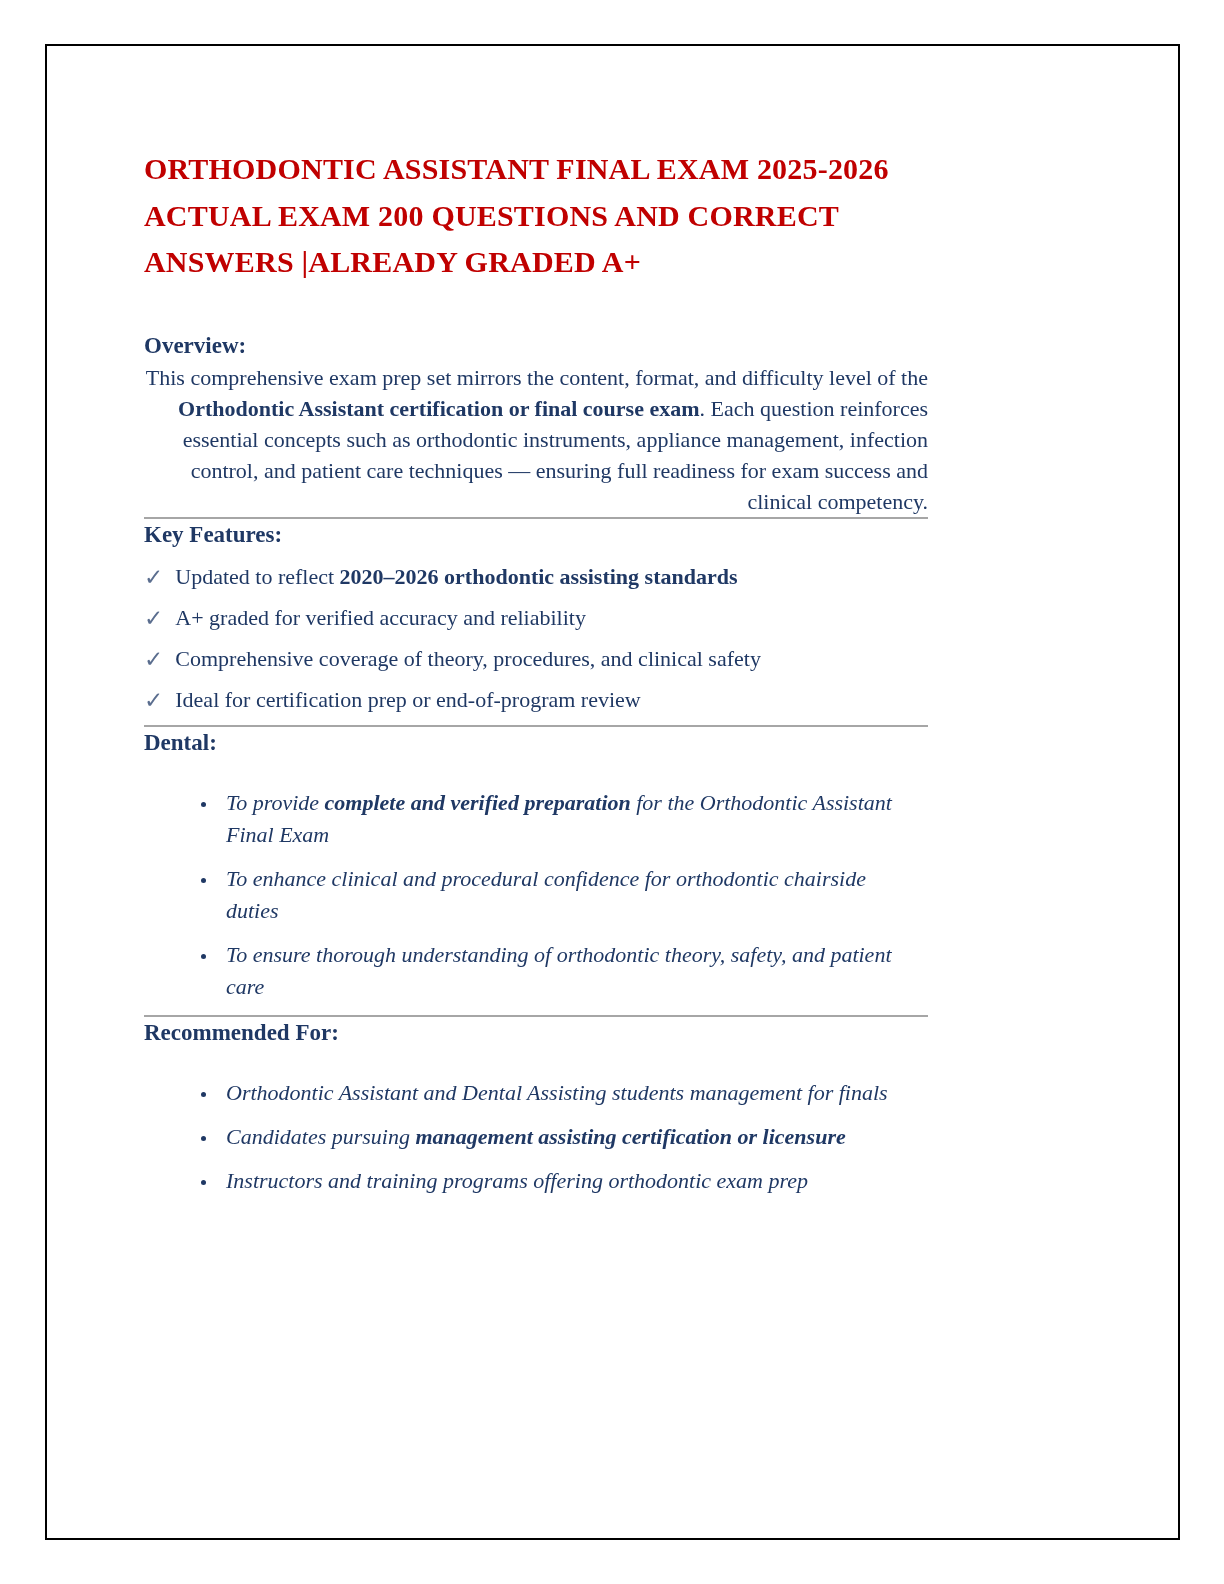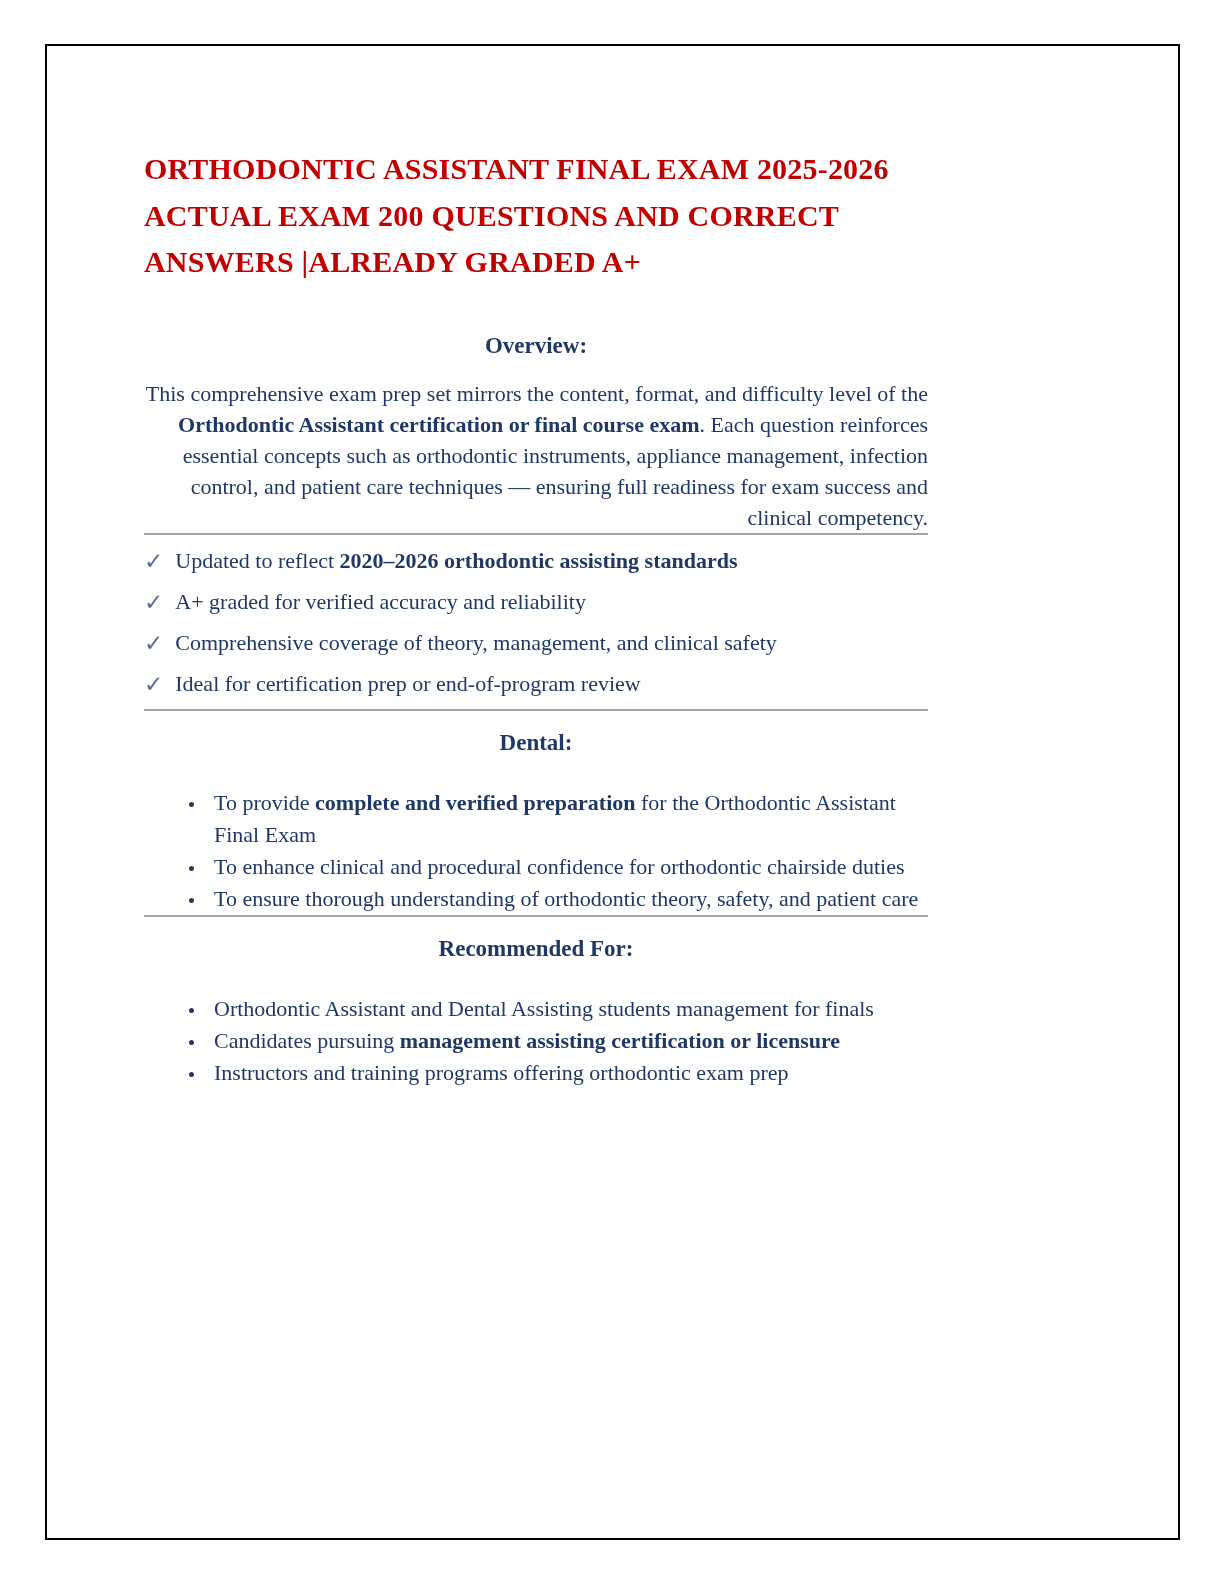--- a/index.html
+++ b/index.html
@@ -34,23 +34,22 @@
     color: #C00000;
     font-size: 30px;
     line-height: 1.55;
     font-weight: bold;
     margin: 0 0 44px 0;
     letter-spacing: 0.2px;
   }
   .section-heading {
     font-size: 23px;
     font-weight: bold;
-    margin: 16px;
+    margin: 0;
     line-height: 1.4;
-    text-align: center;
   }
   .body-par {
     font-size: 22px;
     line-height: 1.41;
     margin: 0;
   }
   .body-par b, .kf-text b, li b {
     font-weight: bold;
   }
   hr.divider {
@@ -79,21 +78,22 @@
     top: 1px;
   }
   ul.bullet-list {
     margin: 28px 0 0 0;
     padding-left: 62px;
     font-size: 22px;
     line-height: 1.45;
   }
   ul.bullet-list li {
     padding-left: 8px;
-    margin: 0;
+    margin: 12px;
+    font-style: italic;
   }
   ul.bullet-list li::marker {
     color: #1F3864;
     font-size: 0.75em;
   }
   .purpose-section { margin-top: 0; }
   .wrap-limit { max-width: 940px; text-align: right; }
   .purpose-li-narrow { max-width: 860px; }
 </style>
 </head>
@@ -106,24 +106,25 @@
   <h1 class="doc-title">ORTHODONTIC ASSISTANT FINAL EXAM 2025-2026 ACTUAL EXAM 200 QUESTIONS AND CORRECT ANSWERS |ALREADY GRADED A+</h1>
 
   <div class="section">
     <div class="section-heading">Overview:</div>
     <p class="body-par wrap-limit"><span>This comprehensive exam prep set mirrors the content, format, and difficulty level of the </span><b>Orthodontic Assistant certification or final course exam</b><span>. Each question reinforces essential concepts such as orthodontic instruments, appliance management, infection control, and patient care techniques — ensuring full readiness for exam success and clinical competency.</span></p>
   </div>
 
   <hr class="divider hr1">
 
   <div class="section">
+    <div class="section-heading">Key Features:</div>
     <div class="kf-list">
       <p class="kf-item"><span class="check">✓</span><span class="kf-text"><span>Updated to reflect </span><b>2020–2026 orthodontic assisting standards</b><span></span></span></p>
       <p class="kf-item"><span class="check">✓</span><span class="kf-text"><span>A+ graded for verified accuracy and reliability</span><b></b><span></span></span></p>
-      <p class="kf-item"><span class="check">✓</span><span class="kf-text"><span>Comprehensive coverage of theory, management, and clinical safety</span><b></b><span></span></span></p>
+      <p class="kf-item"><span class="check">✓</span><span class="kf-text"><span>Comprehensive coverage of theory, procedures, and clinical safety</span><b></b><span></span></span></p>
       <p class="kf-item"><span class="check">✓</span><span class="kf-text"><span>Ideal for certification prep or end-of-program review</span><b></b><span></span></span></p>
     </div>
   </div>
 
   <hr class="divider hr2">
 
   <div class="section purpose-section">
     <div class="section-heading">Dental:</div>
     <ul class="bullet-list">
       <li class="purpose-li-narrow"><span>To provide </span><b>complete and verified preparation</b><span> for the Orthodontic Assistant Final Exam</span></li>

